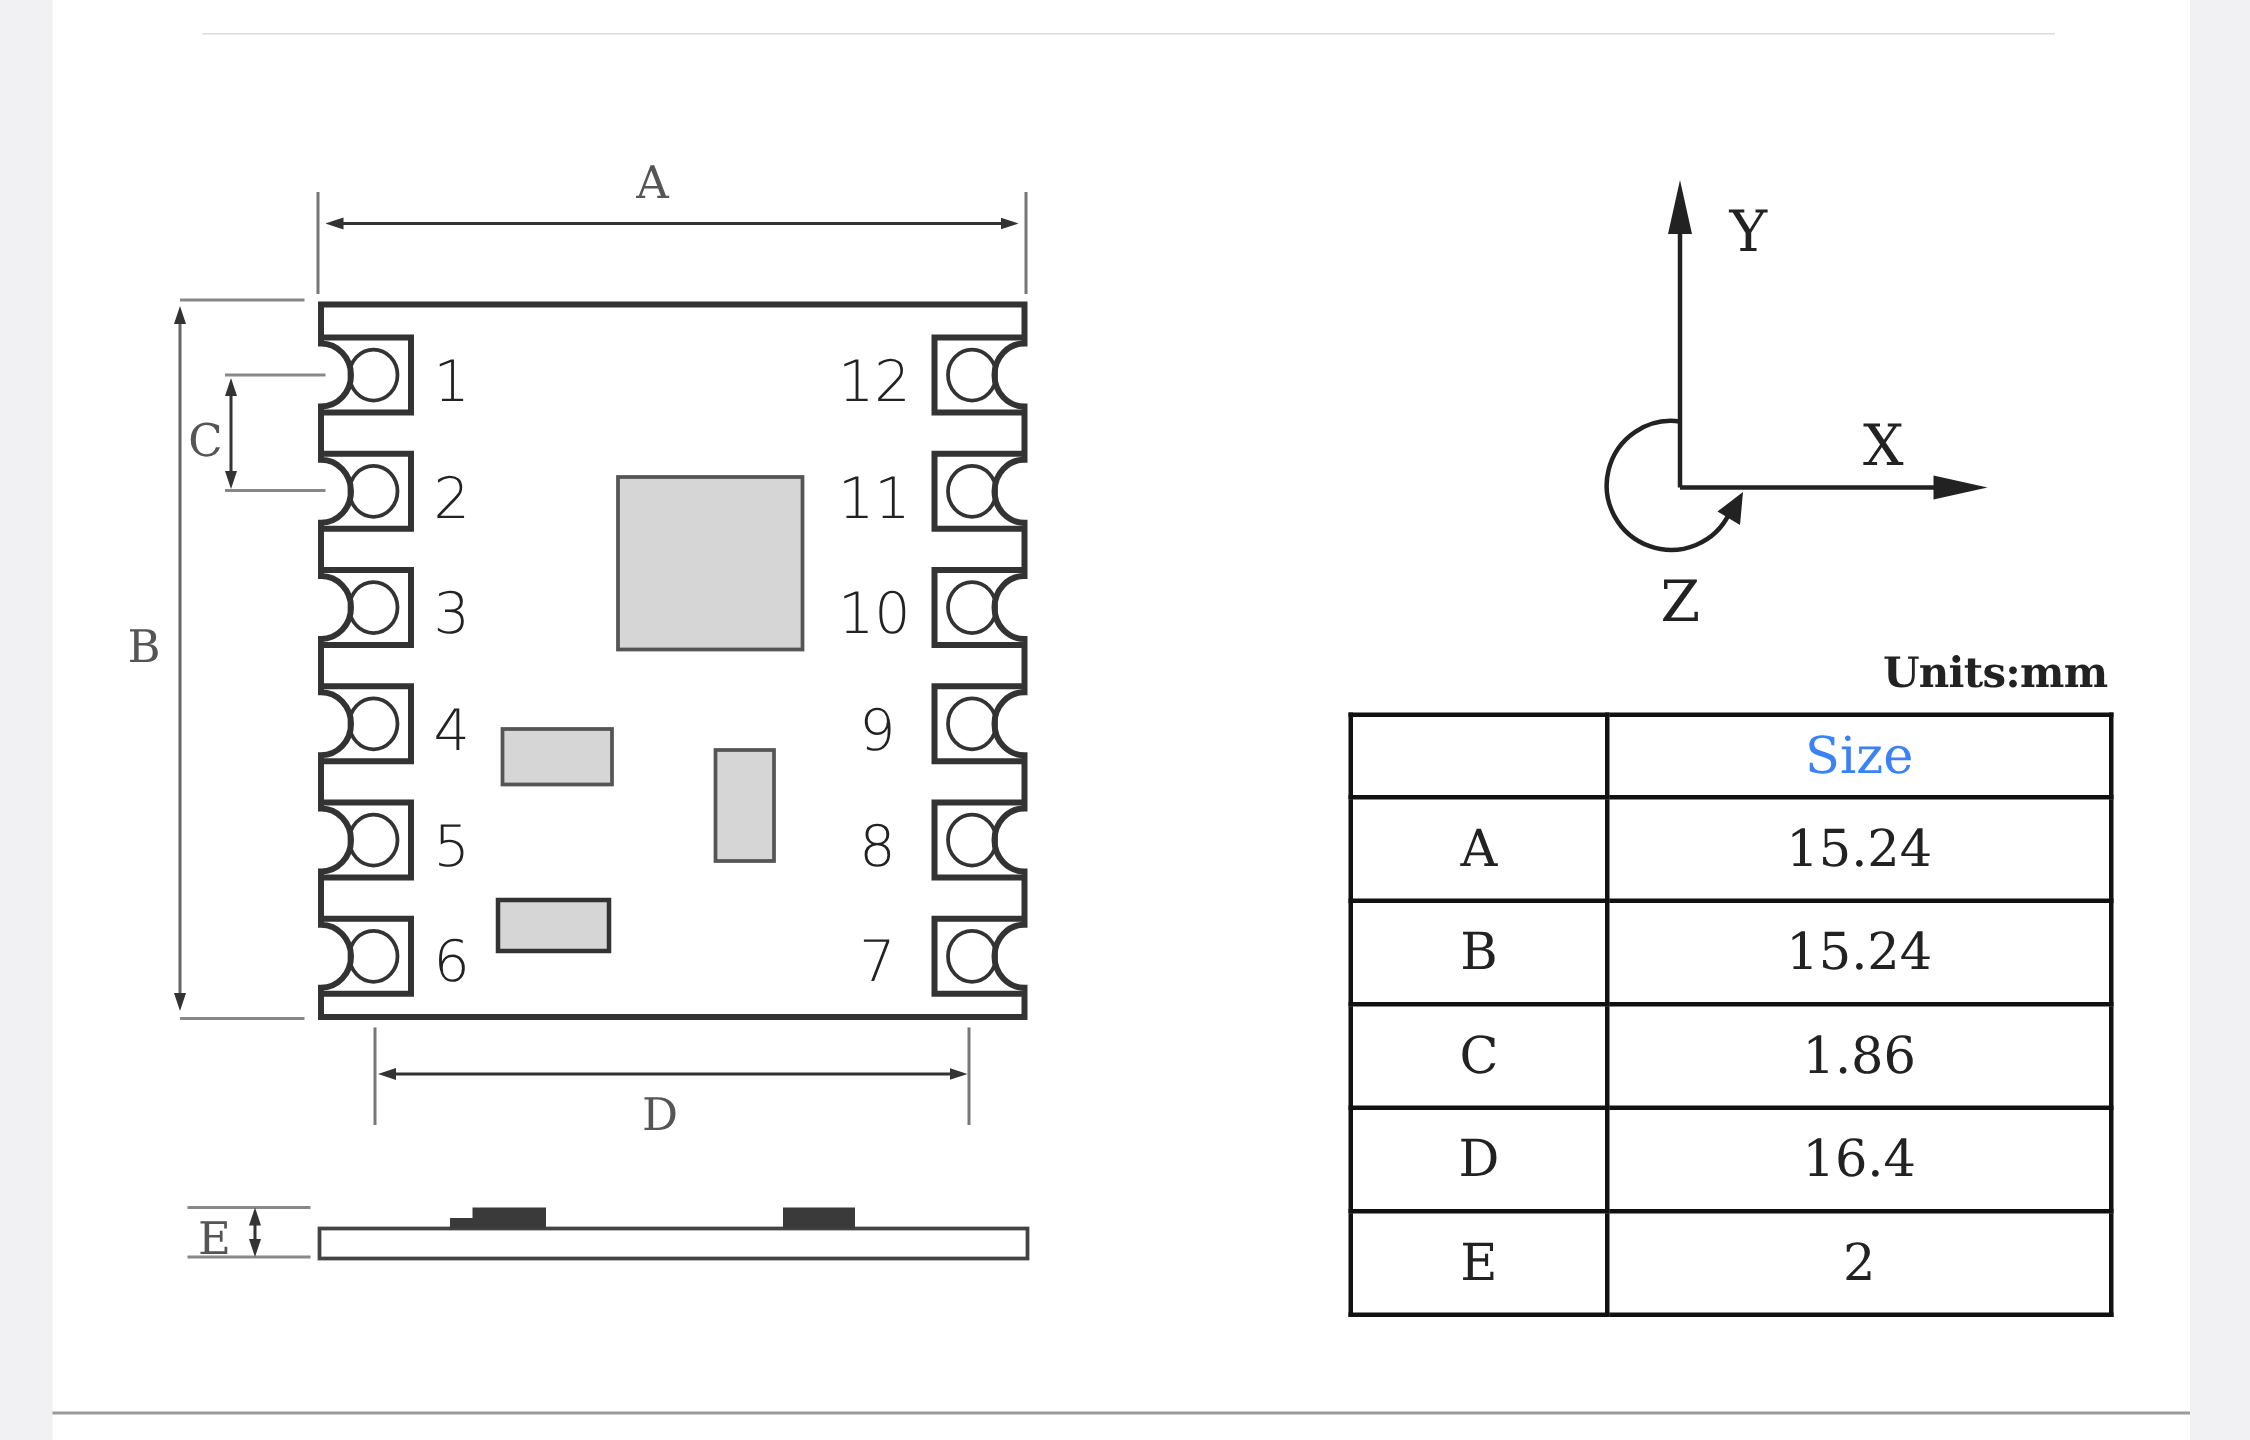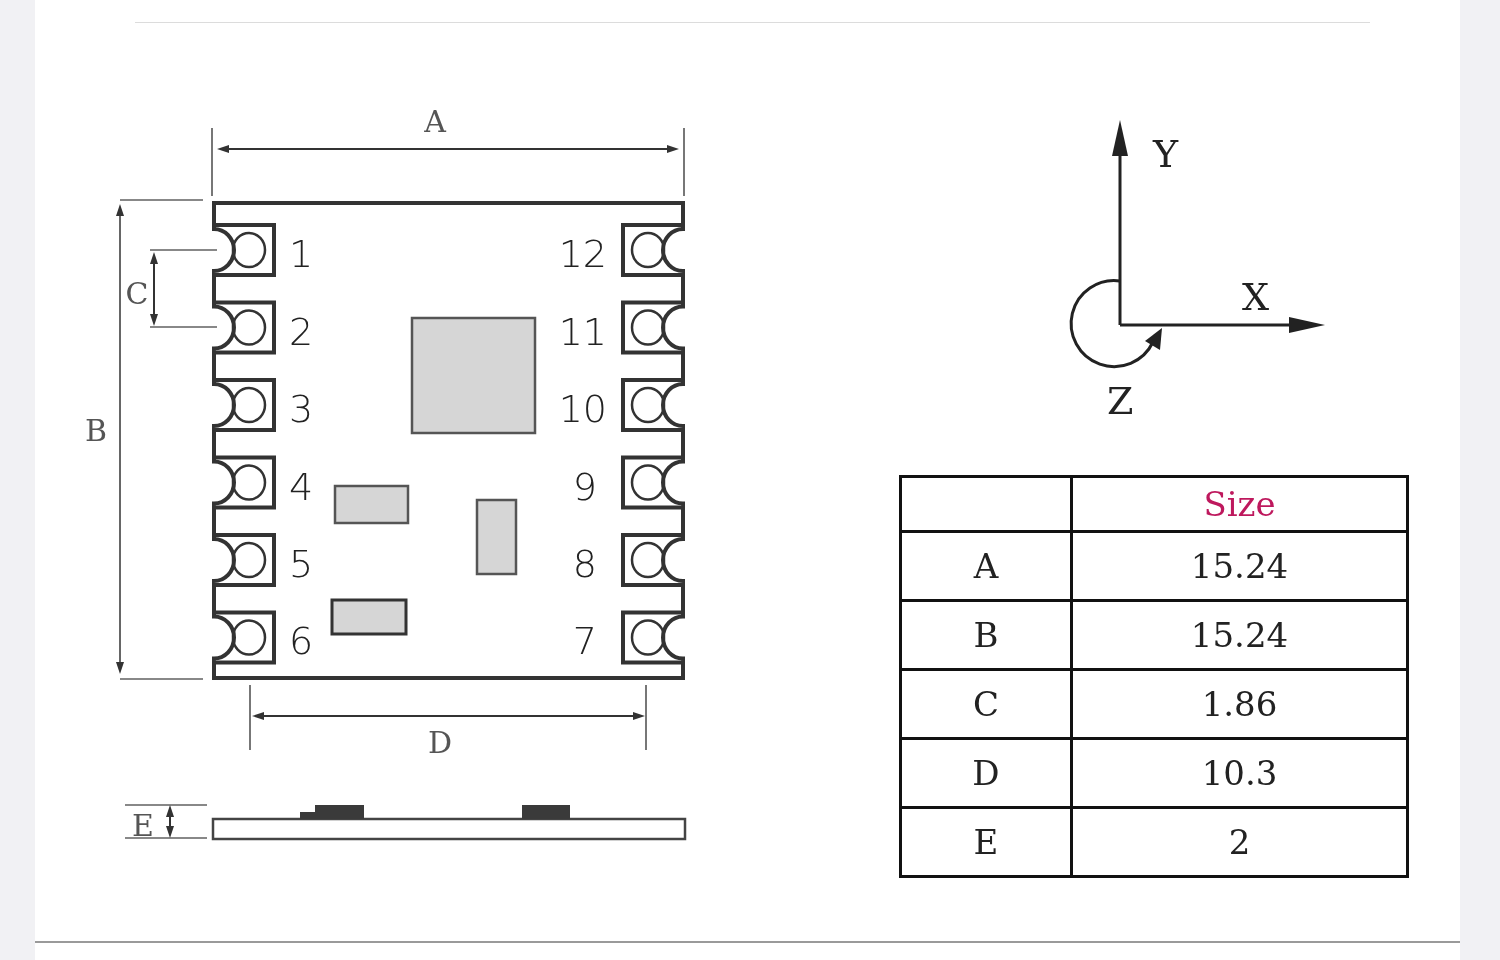--- a/index.html
+++ b/index.html
@@ -38,21 +38,21 @@
     }
     table.dims td, table.dims th {
       border: 3px solid #111;
       text-align: center;
       font-weight: normal;
       font-size: 34px;
       padding: 0;
     }
     table.dims .c1 { width: 168px; }
     table.dims .c2 { width: 333px; }
-    table.dims thead th { height: 52px; color: #be185d; text-align: center; }
+    table.dims thead th { height: 52px; color: #3b82f6; text-align: center; }
     table.dims tbody td { height: 66px; }
   </style>
 </head>
 <body>
 
 <div class="page">
   <div class="top-rule"></div>
 
   <svg class="diagram" width="1425" height="960" viewBox="0 0 1425 960">
     <defs>
@@ -183,20 +183,21 @@
       <line x1="1085" y1="325" x2="1260" y2="325" stroke="#222" stroke-width="3"></line>
       <polygon points="1290,325 1254,317 1254,333" fill="#222"></polygon>
       <path d="M1085,281 A43,43 0 1 0 1118,342" fill="none" stroke="#222" stroke-width="3"></path>
       <polygon points="1127,328 1110,341 1125,350" fill="#222"></polygon>
       <text class="axis-lbl" x="1118" y="167">Y</text>
       <text class="axis-lbl" x="1207" y="310">X</text>
       <text class="axis-lbl" x="1072" y="414">Z</text>
     </g>
   </svg>
 
+  <div class="units">Units:mm</div>
 
   <table class="dims">
     <thead>
       <tr>
         <th class="c1"></th>
         <th class="c2">Size</th>
       </tr>
     </thead>
     <tbody>
       <tr>
@@ -206,21 +207,21 @@
       <tr>
         <td class="c1">B</td>
         <td class="c2">15.24</td>
       </tr>
       <tr>
         <td class="c1">C</td>
         <td class="c2">1.86</td>
       </tr>
       <tr>
         <td class="c1">D</td>
-        <td class="c2">10.3</td>
+        <td class="c2">16.4</td>
       </tr>
       <tr>
         <td class="c1">E</td>
         <td class="c2">2</td>
       </tr>
     </tbody>
   </table>
 
   <div class="bottom-rule"></div>
 </div>

